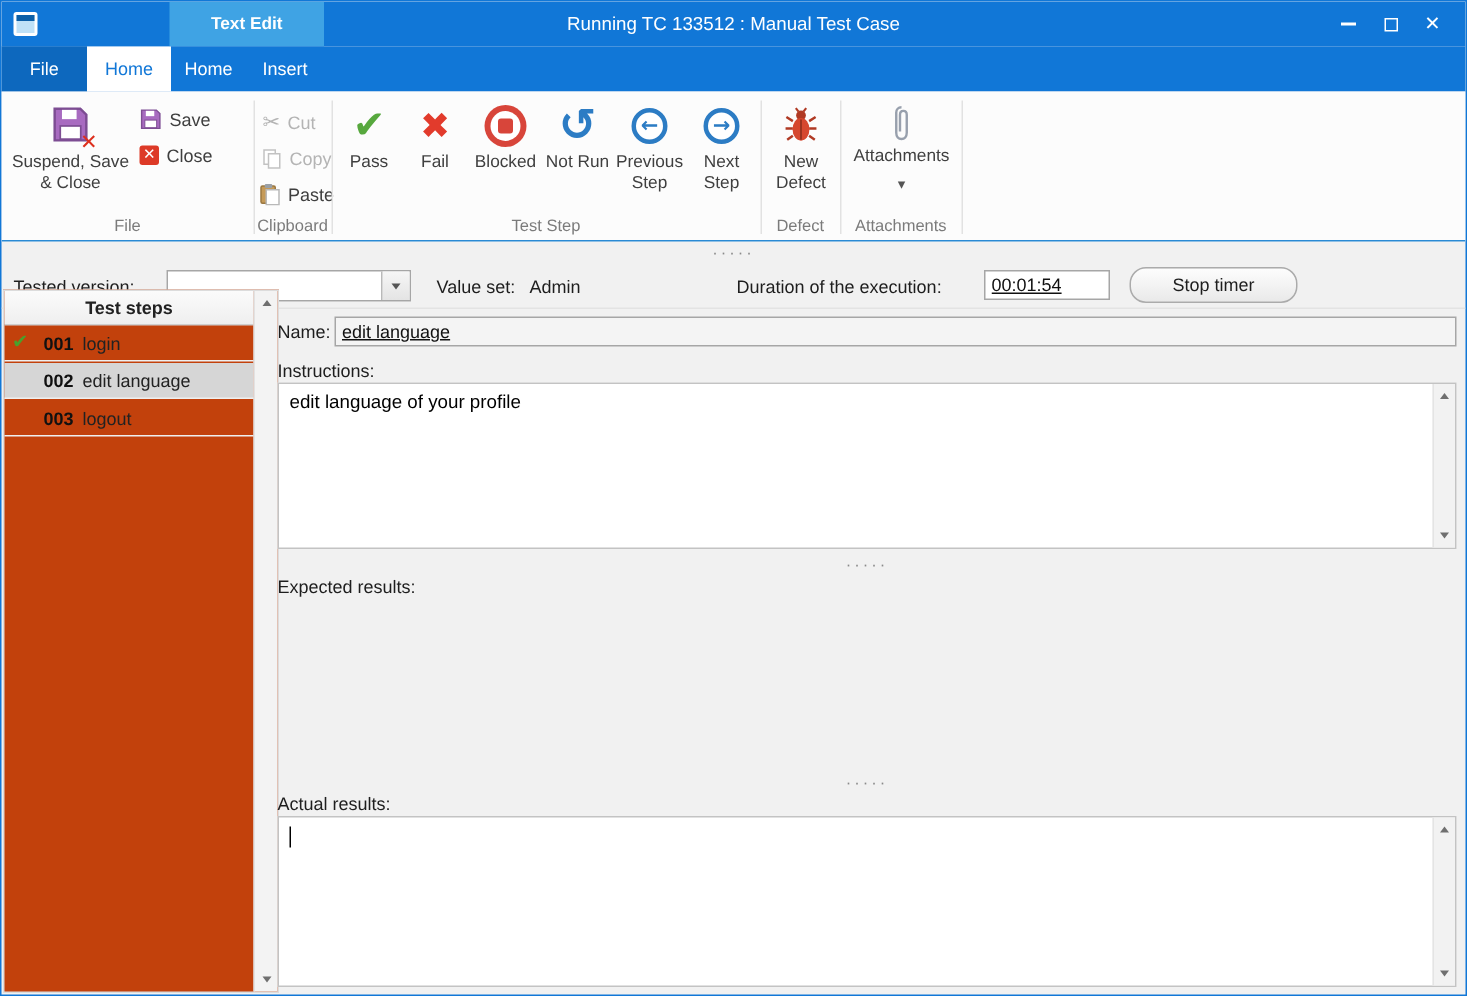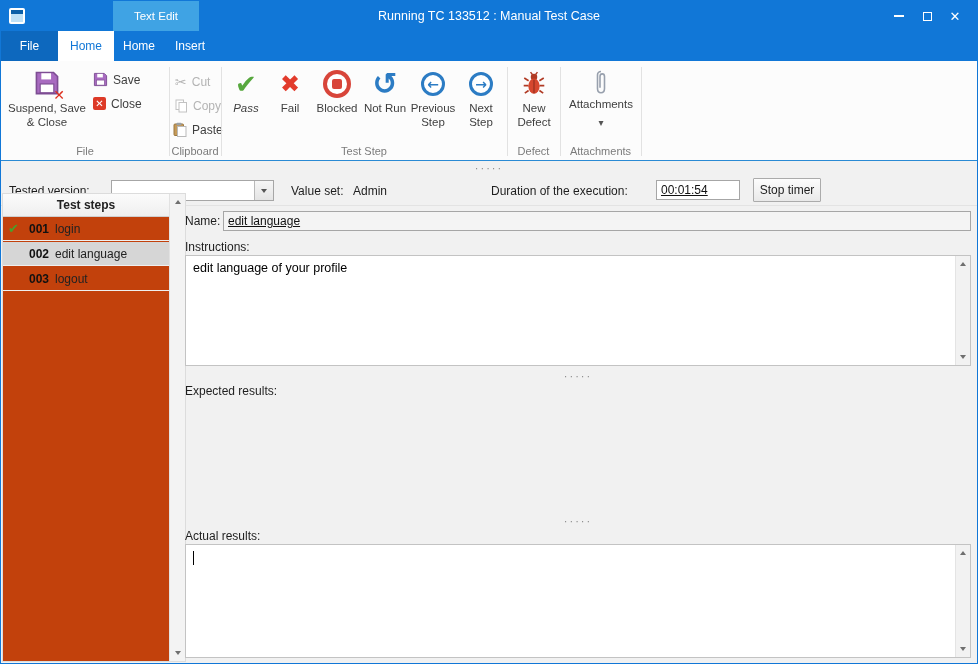--- a/index.html
+++ b/index.html
@@ -6,22 +6,22 @@
   body { background:#7a7a7a; font-family:"Liberation Sans",sans-serif; }
   .window { position:relative; width:978px; height:664px; background:#f1f1f1;
             border:1px solid #1177d7; overflow:hidden; font-size:12px; color:#222; }
 
   
   .titlebar { position:absolute; left:0; top:0; right:0; height:30px; background:#1177d7; }
   .win-icon { position:absolute; left:8px; top:7px; width:16px; height:16px;
               background:#fff; border-radius:2px; }
   .win-icon i { position:absolute; left:2px; top:2px; right:2px; bottom:2px; background:#bfe1f7; display:block; }
   .win-icon i::before { content:""; position:absolute; left:0; top:0; right:0; height:4px; background:#0b5fa8; }
-  .ctx-header { position:absolute; left:112px; top:0; width:86px; height:30px; background:#3fa3e4;
-                color:#fff; font-size:11.5px; text-align:center; line-height:30px; }
+  .ctx-header { position:absolute; left:112px; top:0; width:103px; height:30px; background:#3fa3e4;
+                color:#fff; font-size:11.5px; text-align:center; line-height:30px;font-weight:bold; }
   .title-text { position:absolute; left:200px; right:200px; top:0; height:30px; line-height:30px;
                 text-align:center; color:#fff; font-size:12.5px; white-space:nowrap; }
   .win-btns { position:absolute; right:8px; top:0; height:30px; display:flex; align-items:center; }
   .winbtn { width:28px; height:24px; display:flex; align-items:center; justify-content:center; color:#fff; }
   .g-min { width:10px; height:2px; background:#fff; display:block; }
   .g-max { width:9px; height:9px; border:1.5px solid #fff; display:block; }
   .g-close { font-family:"DejaVu Sans",sans-serif; font-size:13px; }
   .g-close::before { content:"✕"; }
 
   
@@ -78,23 +78,23 @@
                 background:linear-gradient(#f6f6f6,#e4e4e4); border-left:1px solid #b9b9b9;
                 display:flex; align-items:center; justify-content:center; }
   .tri-down { width:0; height:0; border-left:3.5px solid transparent; border-right:3.5px solid transparent;
               border-top:4px solid #555; }
   .tri-up   { width:0; height:0; border-left:3.5px solid transparent; border-right:3.5px solid transparent;
               border-bottom:4px solid #6f6f6f; }
   .tri-dn2  { width:0; height:0; border-left:3.5px solid transparent; border-right:3.5px solid transparent;
               border-top:4px solid #6f6f6f; }
   .txt-input { position:absolute; border:1px solid #a6a6a6; background:#fff; font-family:"Liberation Sans",sans-serif;
                font-size:12px; padding:0 4px; color:#111;text-decoration:underline; }
-  .btn-plain { position:absolute; left:752px; top:3px; width:68px; height:24px;
+  .btn-plain { position:absolute; left:752px; top:3px; width:112px; height:24px;
                background:linear-gradient(#fdfdfd,#e9e9e9); border:1px solid #ababab;
-               font-size:12px; color:#1e1e1e; text-align:center; line-height:22px; border-radius:1px; }
+               font-size:12px; color:#1e1e1e; text-align:center; line-height:22px; border-radius:11px; }
 
   
   .steps-panel { position:absolute; left:1px; top:192px; width:184px; bottom:1px; background:#c2410c;
                  border:1px solid #dcdcdc; }
   .steps-header { position:absolute; left:0; top:0; right:16px; height:23px;
                   background:linear-gradient(#fbfbfb,#efefef); border-bottom:1px solid #cfcfcf;
                   font-weight:bold; text-align:center; line-height:22px; font-size:12px; color:#222; }
   .vscroll { position:absolute; right:0; top:0; bottom:0; width:16px; background:#f3f3f3;
              border-left:1px solid #e2e2e2; }
   .vs-up, .vs-dn { position:absolute; left:0; right:0; height:16px; display:flex; align-items:center; justify-content:center; }
@@ -193,21 +193,21 @@
       <svg width="14" height="15">
         <rect x="1" y="2" width="9.5" height="11.5" rx="1" fill="#c59a58" stroke="#9a7740"></rect>
         <rect x="3.5" y="0.7" width="5" height="2.6" rx="0.8" fill="#9aa0a6"></rect>
         <rect x="4.5" y="4.5" width="8.5" height="10" fill="#fff" stroke="#b9b9b9"></rect>
       </svg>
       <span>Paste</span>
     </div>
     <div class="grp-label" style="left:168px; width:52px;">Clipboard</div>
     <div class="grp-div" style="left:220px;"></div>
 
-    <div class="rbtn-big" style="left:224px; width:42px;font-style:italic;">
+    <div class="rbtn-big" style="left:224px; width:42px;">
       <div class="ric">
           <span class="glyph i-pass"></span>
         </div>
       <div class="rlbl">Pass</div>
     </div>
     <div class="rbtn-big" style="left:268px; width:42px;">
       <div class="ric">
           <span class="glyph i-fail"></span>
         </div>
       <div class="rlbl">Fail</div>

